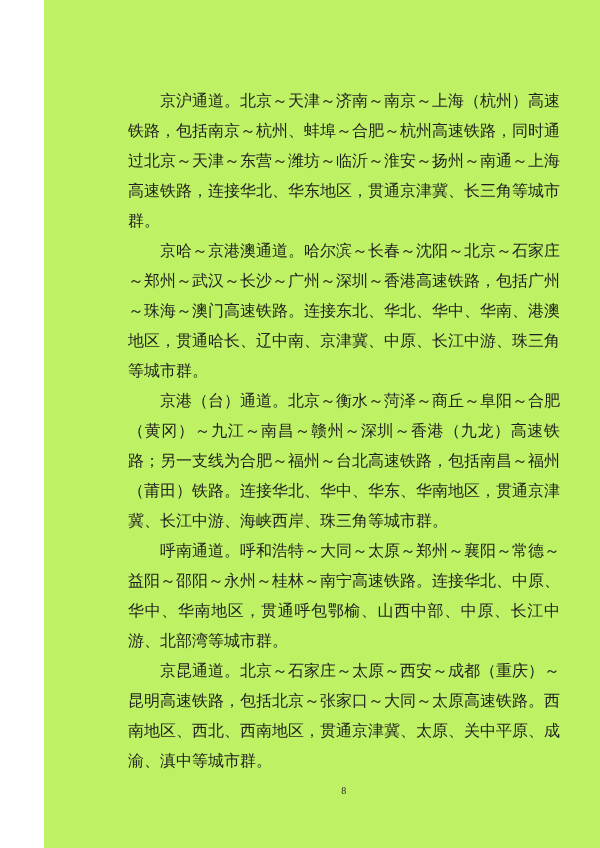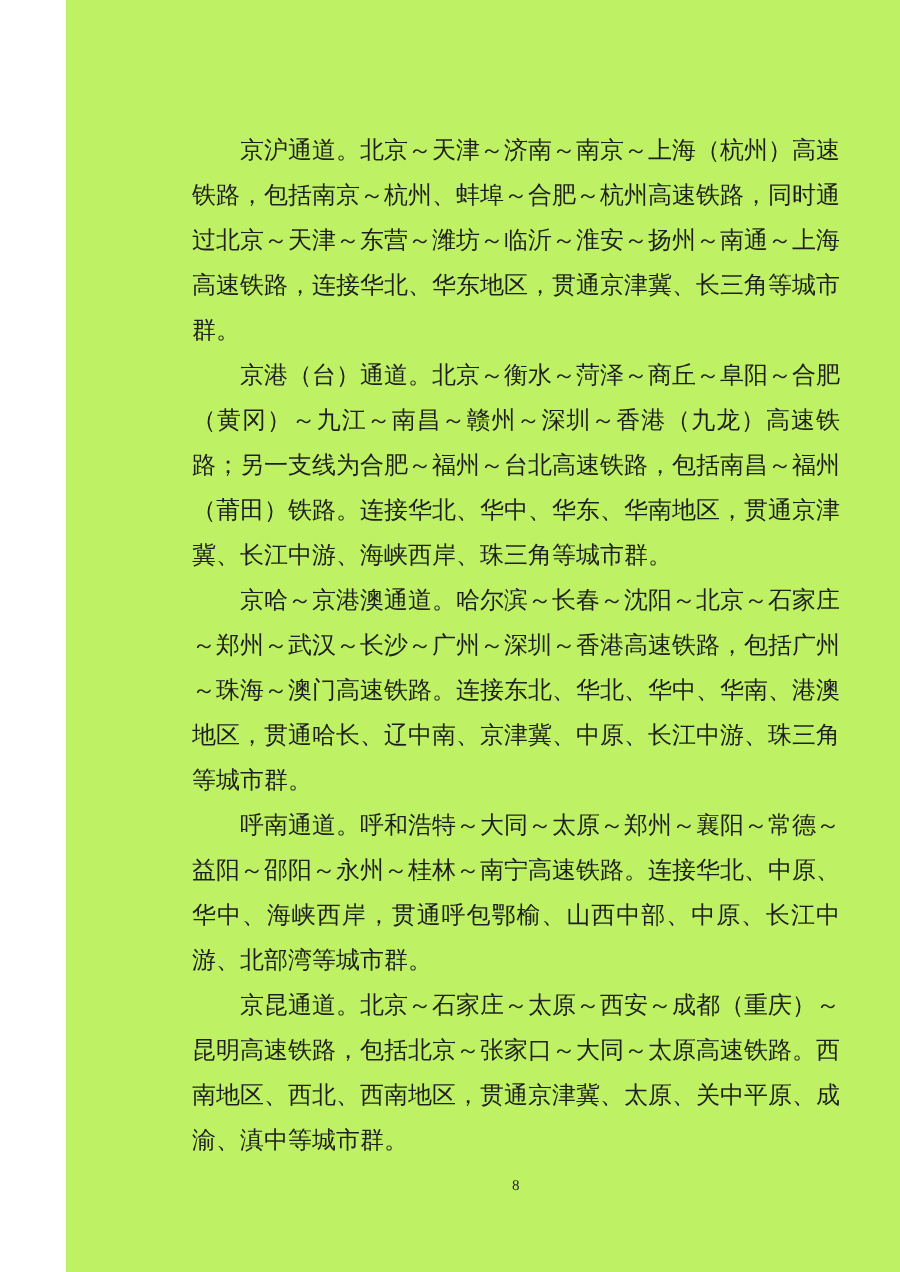--- a/index.html
+++ b/index.html
@@ -44,19 +44,19 @@
     color: #2a2a2a;
     letter-spacing: 0.5px;
   }
 </style>
 </head>
 <body>
 
 <div class="page">
   <div class="content">
     <p>京沪通道。北京～天津～济南～南京～上海（杭州）高速铁路，包括南京～杭州、蚌埠～合肥～杭州高速铁路，同时通过北京～天津～东营～潍坊～临沂～淮安～扬州～南通～上海高速铁路，连接华北、华东地区，贯通京津冀、长三角等城市群。</p>
+    <p>京哈～京港澳通道。哈尔滨～长春～沈阳～北京～石家庄～郑州～武汉～长沙～广州～深圳～香港高速铁路，包括广州～珠海～澳门高速铁路。连接东北、华北、华中、华南、港澳地区，贯通哈长、辽中南、京津冀、中原、长江中游、珠三角等城市群。</p>
     <p>京港（台）通道。北京～衡水～菏泽～商丘～阜阳～合肥（黄冈）～九江～南昌～赣州～深圳～香港（九龙）高速铁路；另一支线为合肥～福州～台北高速铁路，包括南昌～福州（莆田）铁路。连接华北、华中、华东、华南地区，贯通京津冀、长江中游、海峡西岸、珠三角等城市群。</p>
-    <p>京哈～京港澳通道。哈尔滨～长春～沈阳～北京～石家庄～郑州～武汉～长沙～广州～深圳～香港高速铁路，包括广州～珠海～澳门高速铁路。连接东北、华北、华中、华南、港澳地区，贯通哈长、辽中南、京津冀、中原、长江中游、珠三角等城市群。</p>
-    <p>呼南通道。呼和浩特～大同～太原～郑州～襄阳～常德～益阳～邵阳～永州～桂林～南宁高速铁路。连接华北、中原、华中、海峡西岸，贯通呼包鄂榆、山西中部、中原、长江中游、北部湾等城市群。</p>
+    <p>呼南通道。呼和浩特～大同～太原～郑州～襄阳～常德～益阳～邵阳～永州～桂林～南宁高速铁路。连接华北、中原、华中、华南地区，贯通呼包鄂榆、山西中部、中原、长江中游、北部湾等城市群。</p>
     <p>京昆通道。北京～石家庄～太原～西安～成都（重庆）～昆明高速铁路，包括北京～张家口～大同～太原高速铁路。西南地区、西北、西南地区，贯通京津冀、太原、关中平原、成渝、滇中等城市群。</p>
   </div>
   <div class="page-number">8</div>
 </div>
 
 </body></html>

